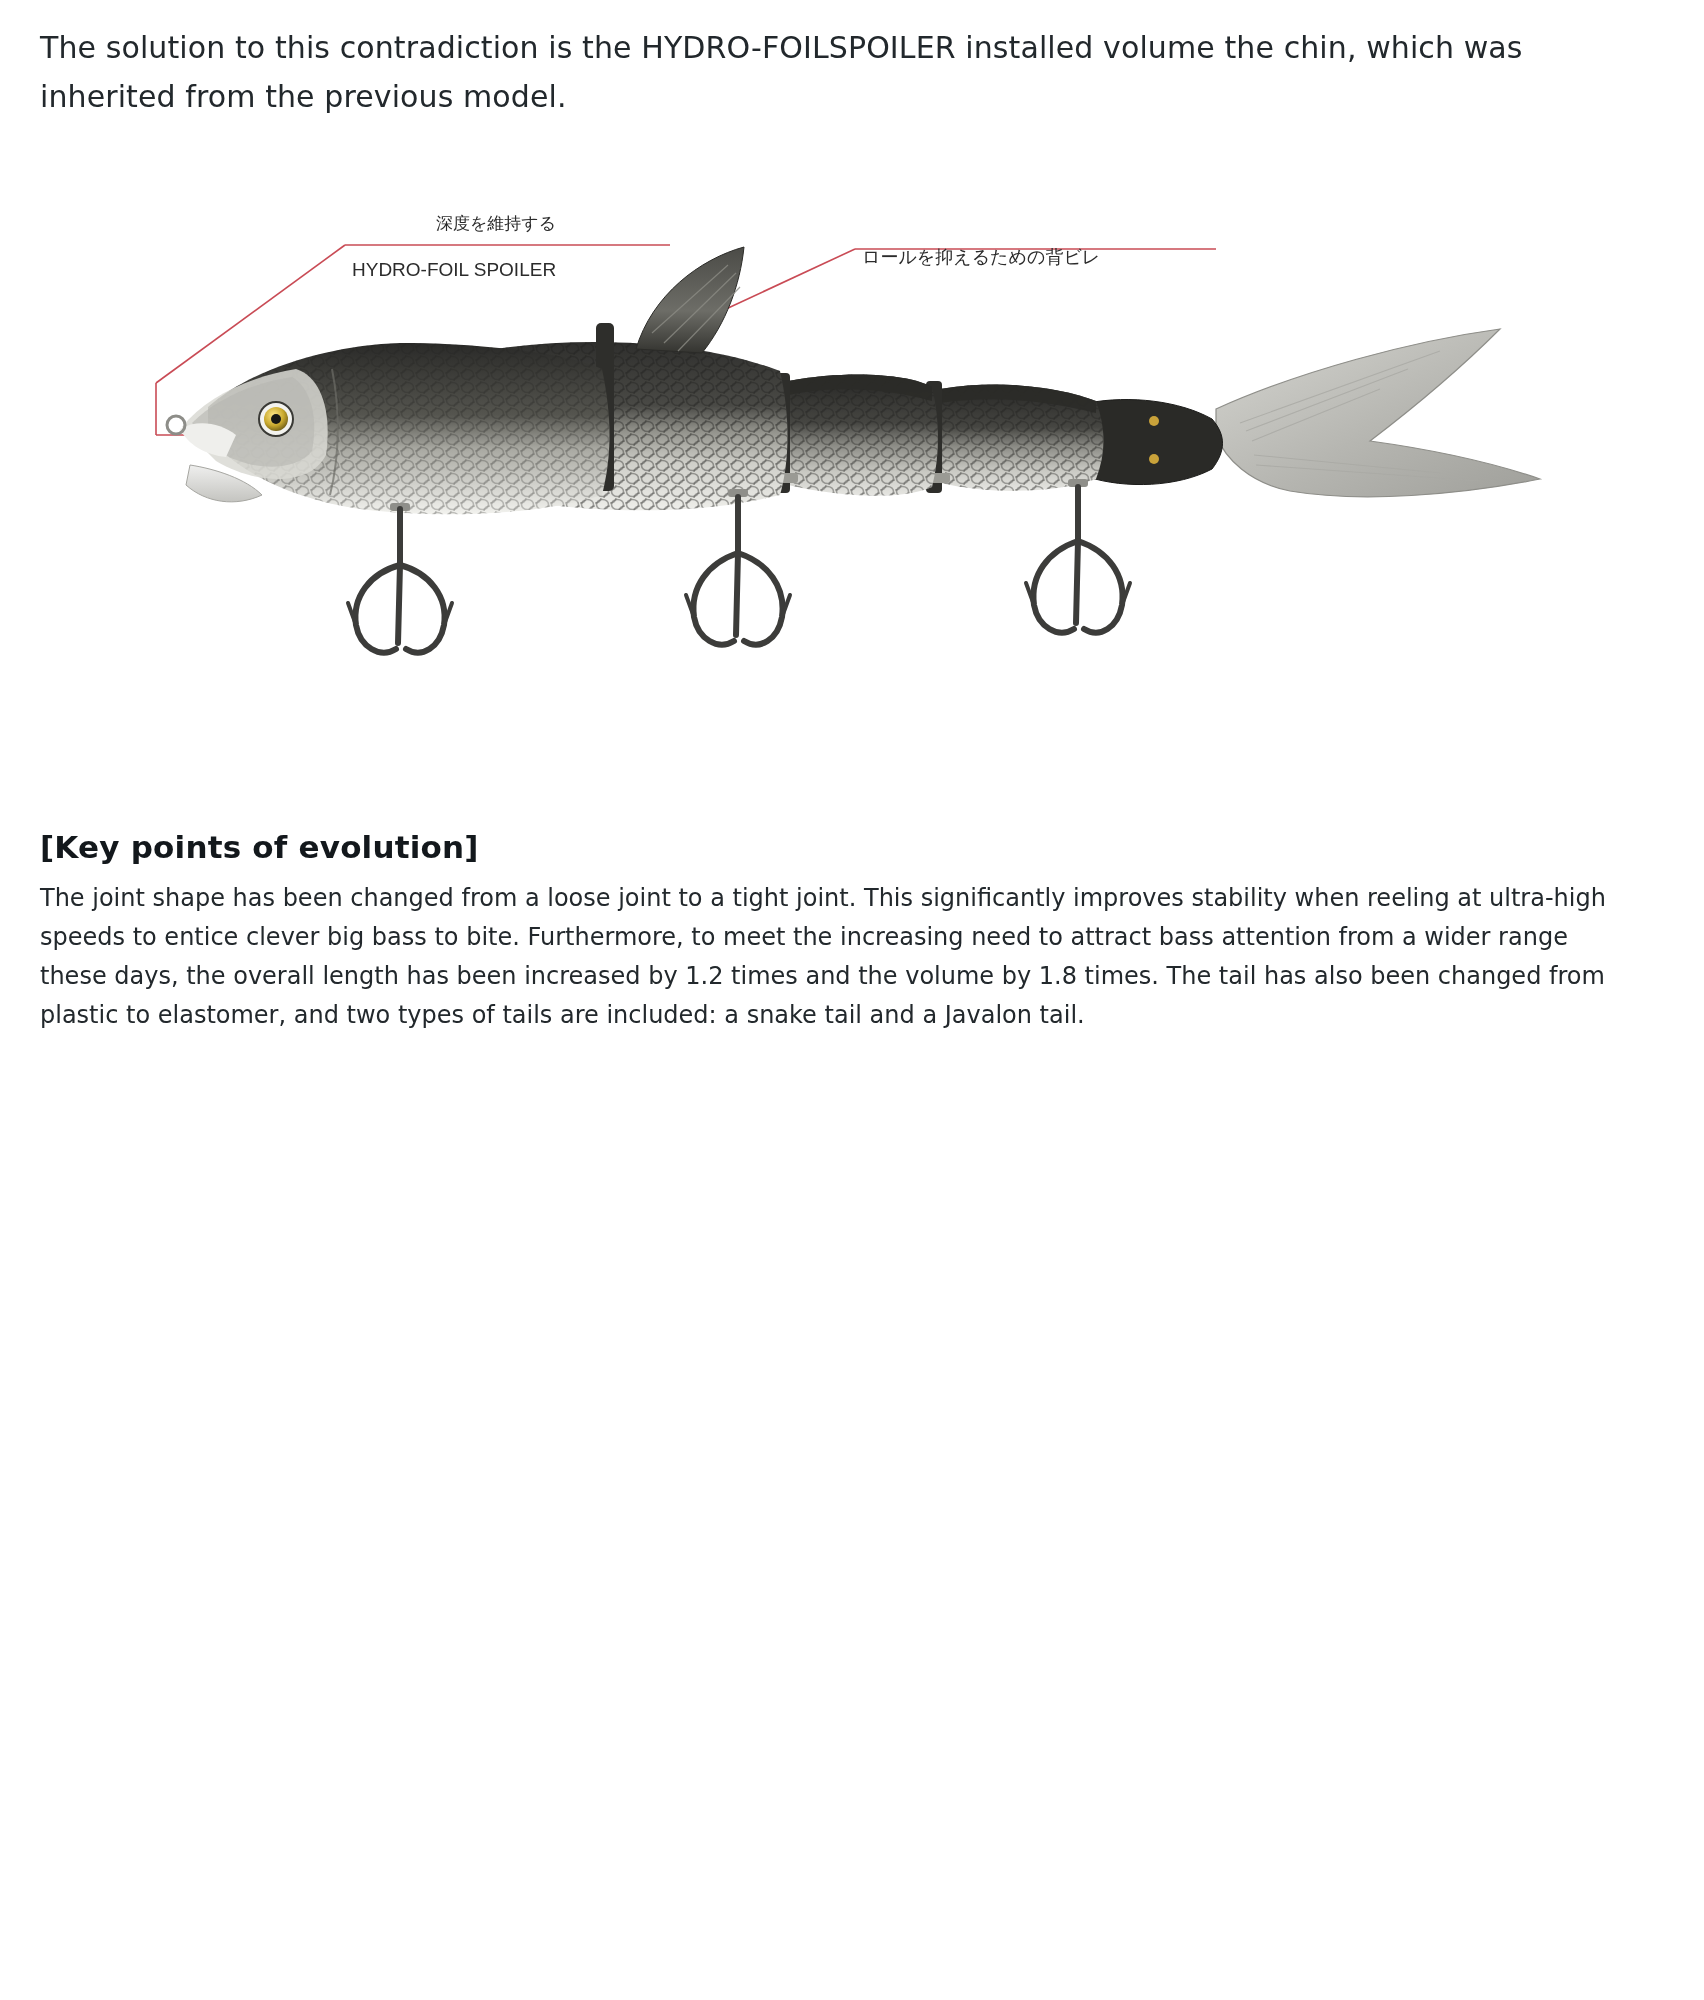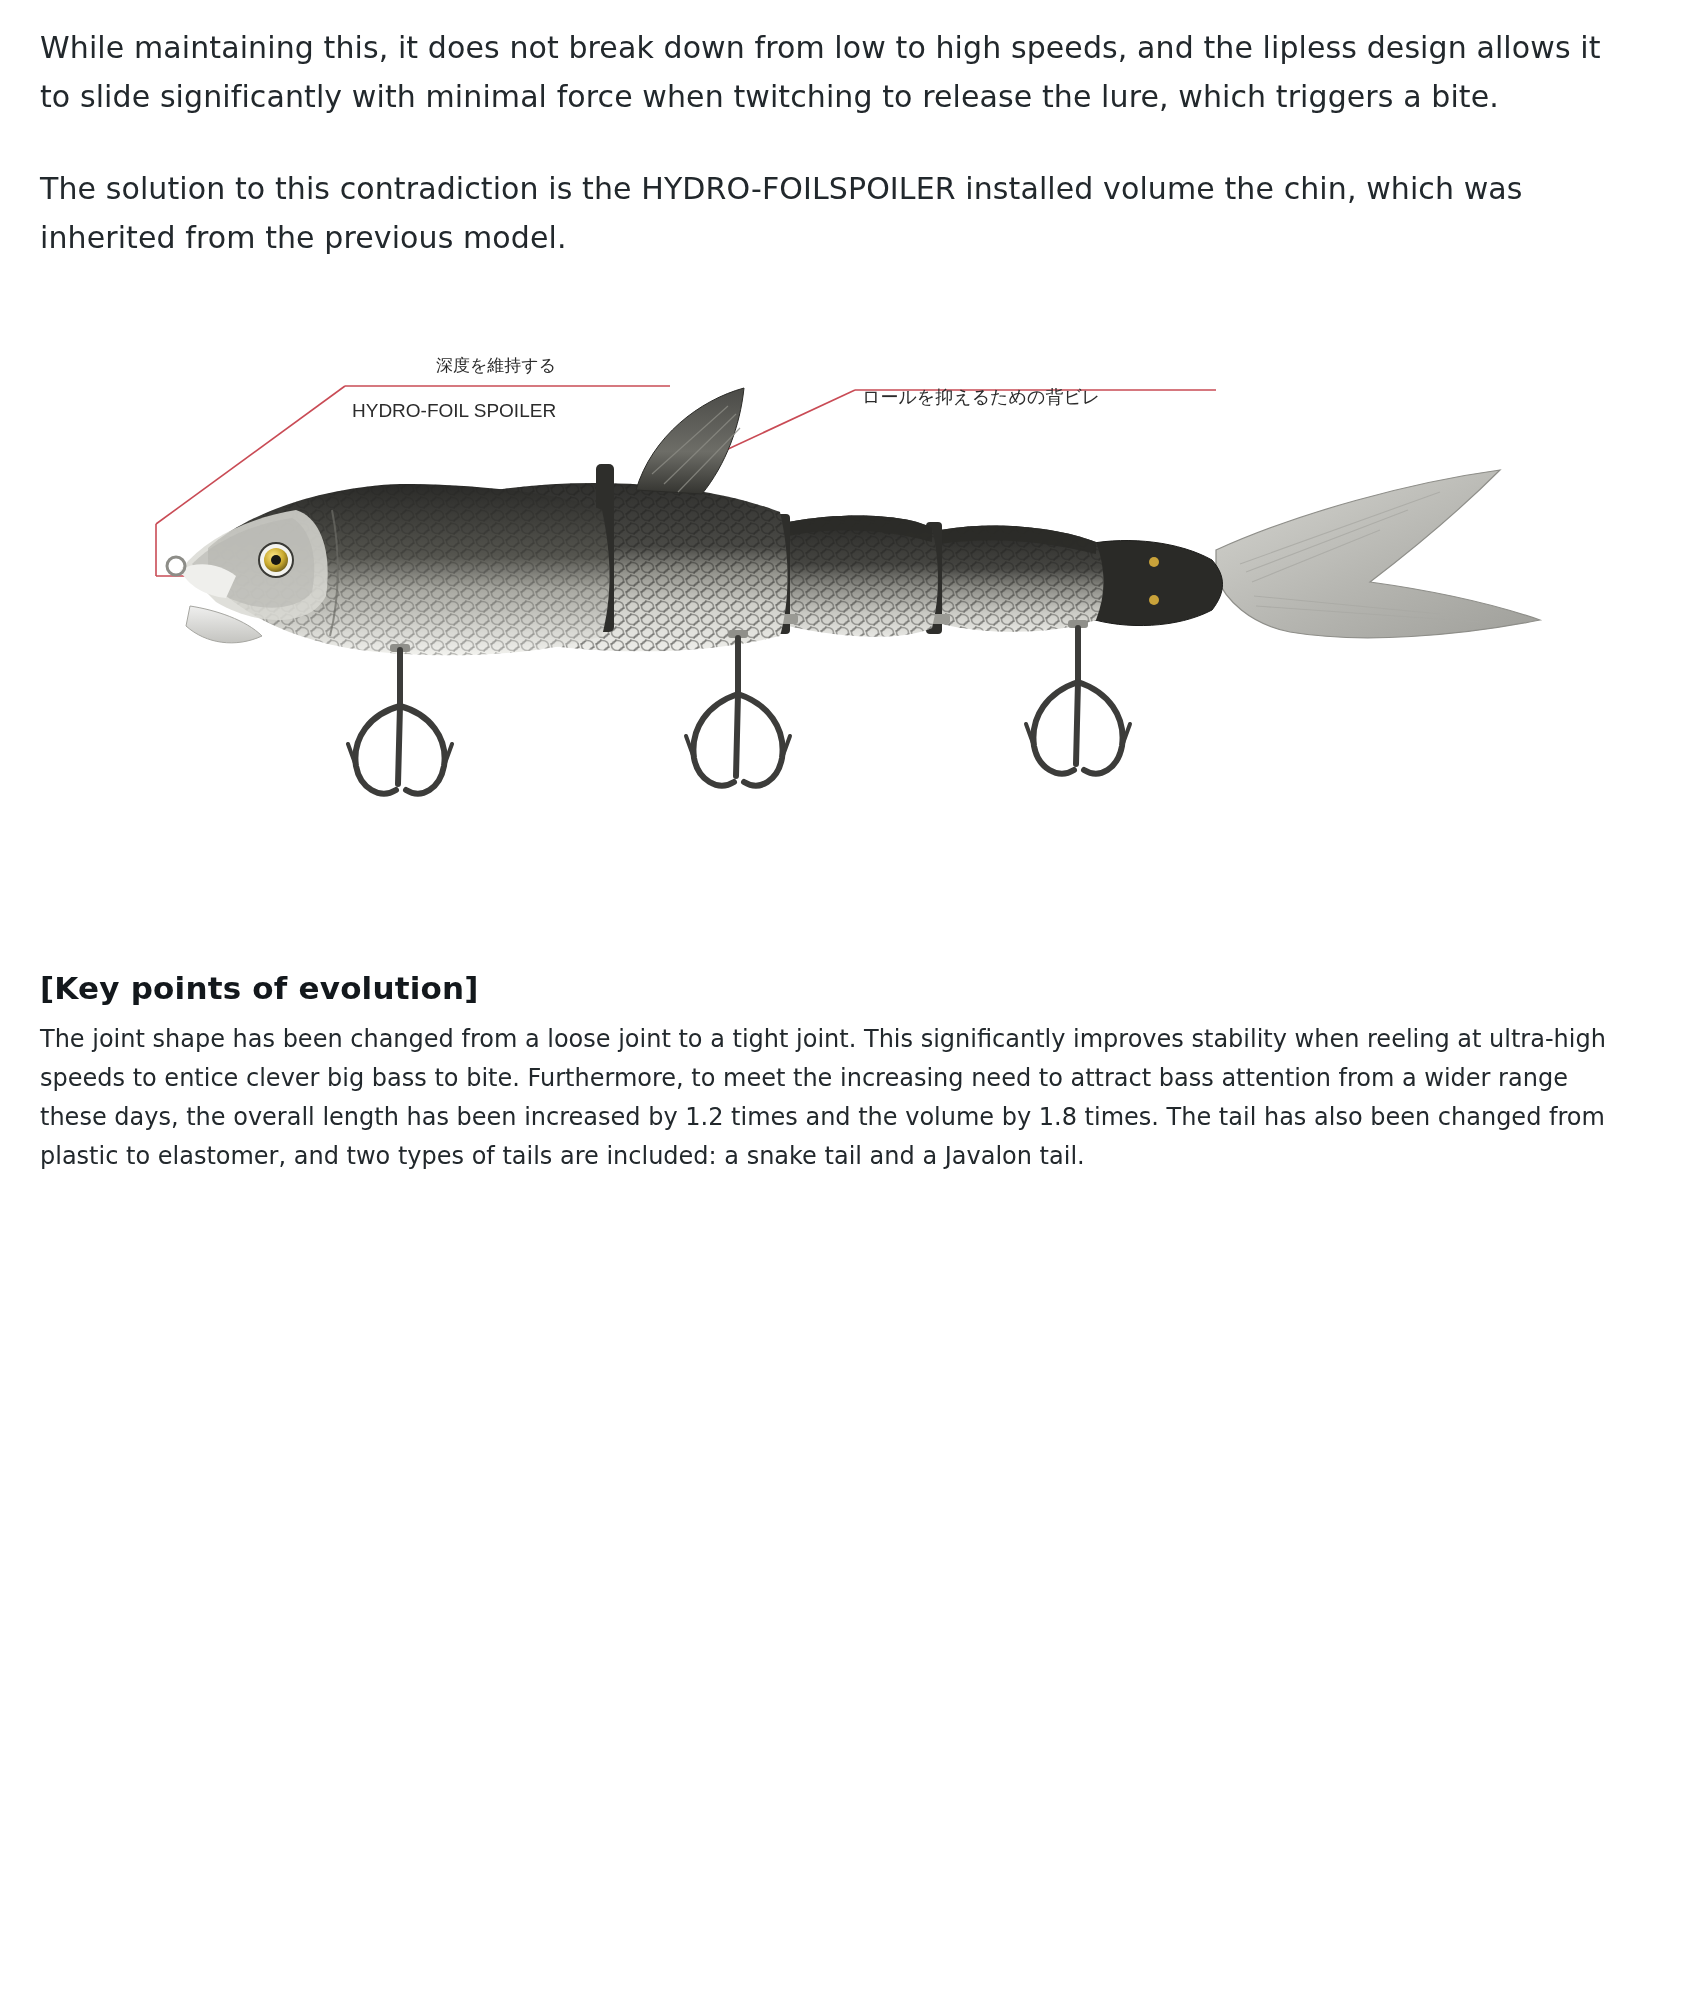--- a/index.html
+++ b/index.html
@@ -51,21 +51,20 @@
   .callout-a {
     left: 312px;
     top: 18px;
     font-size: 19px;
   }
   .callout-a .jp { font-size: 17px; display: block; text-align: right; }
   .callout-b {
     left: 822px;
     top: 52px;
     font-size: 18px;
-    font-family: Liberation Mono, monospace;
   }
 
   
   .section-title {
     font-size: 31px;
     font-weight: bold;
     color: #13181c;
     margin: 36px 0 14px 0;
     letter-spacing: 0.2px;
   }
@@ -75,21 +74,20 @@
     color: #22282c;
     margin: 0;
     max-width: 1600px;
   }
 </style>
 </head>
 <body>
 
 <div class="page">
 
-  <p class="para">While maintaining this, it does not break down from low to high speeds, and the lipless design allows it to slide significantly with minimal force when twitching to release the lure, which triggers a bite.</p>
   <p class="para">The solution to this contradiction is the HYDRO-FOILSPOILER installed volume the chin, which was inherited from the previous model.</p>
 
   <div class="figure-wrap">
 
     <svg class="figure" viewBox="0 0 1624 620" xmlns="http://www.w3.org/2000/svg">
       <defs>
         <linearGradient id="bodyGrad" x1="0" y1="0" x2="0" y2="1">
           <stop offset="0%" stop-color="#2f2f2d"></stop>
           <stop offset="38%" stop-color="#4a4a46"></stop>
           <stop offset="52%" stop-color="#8f8f88"></stop>

